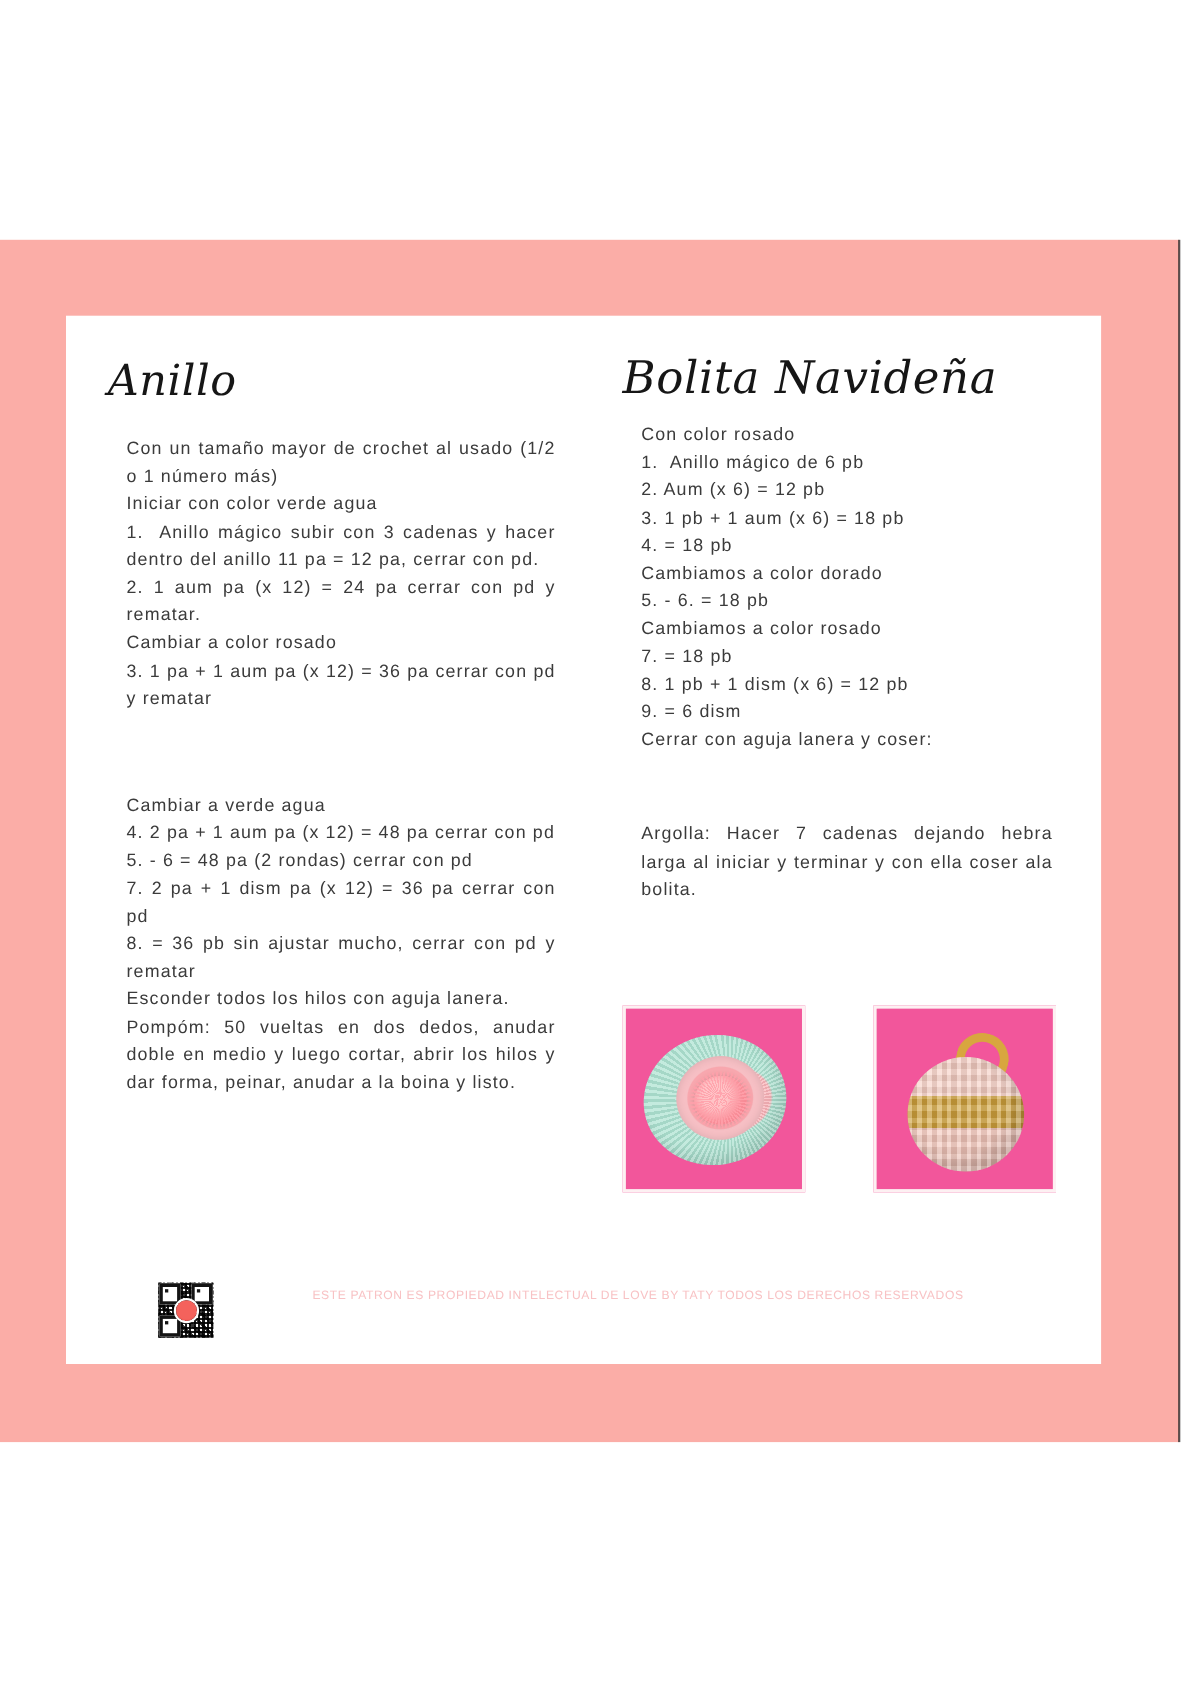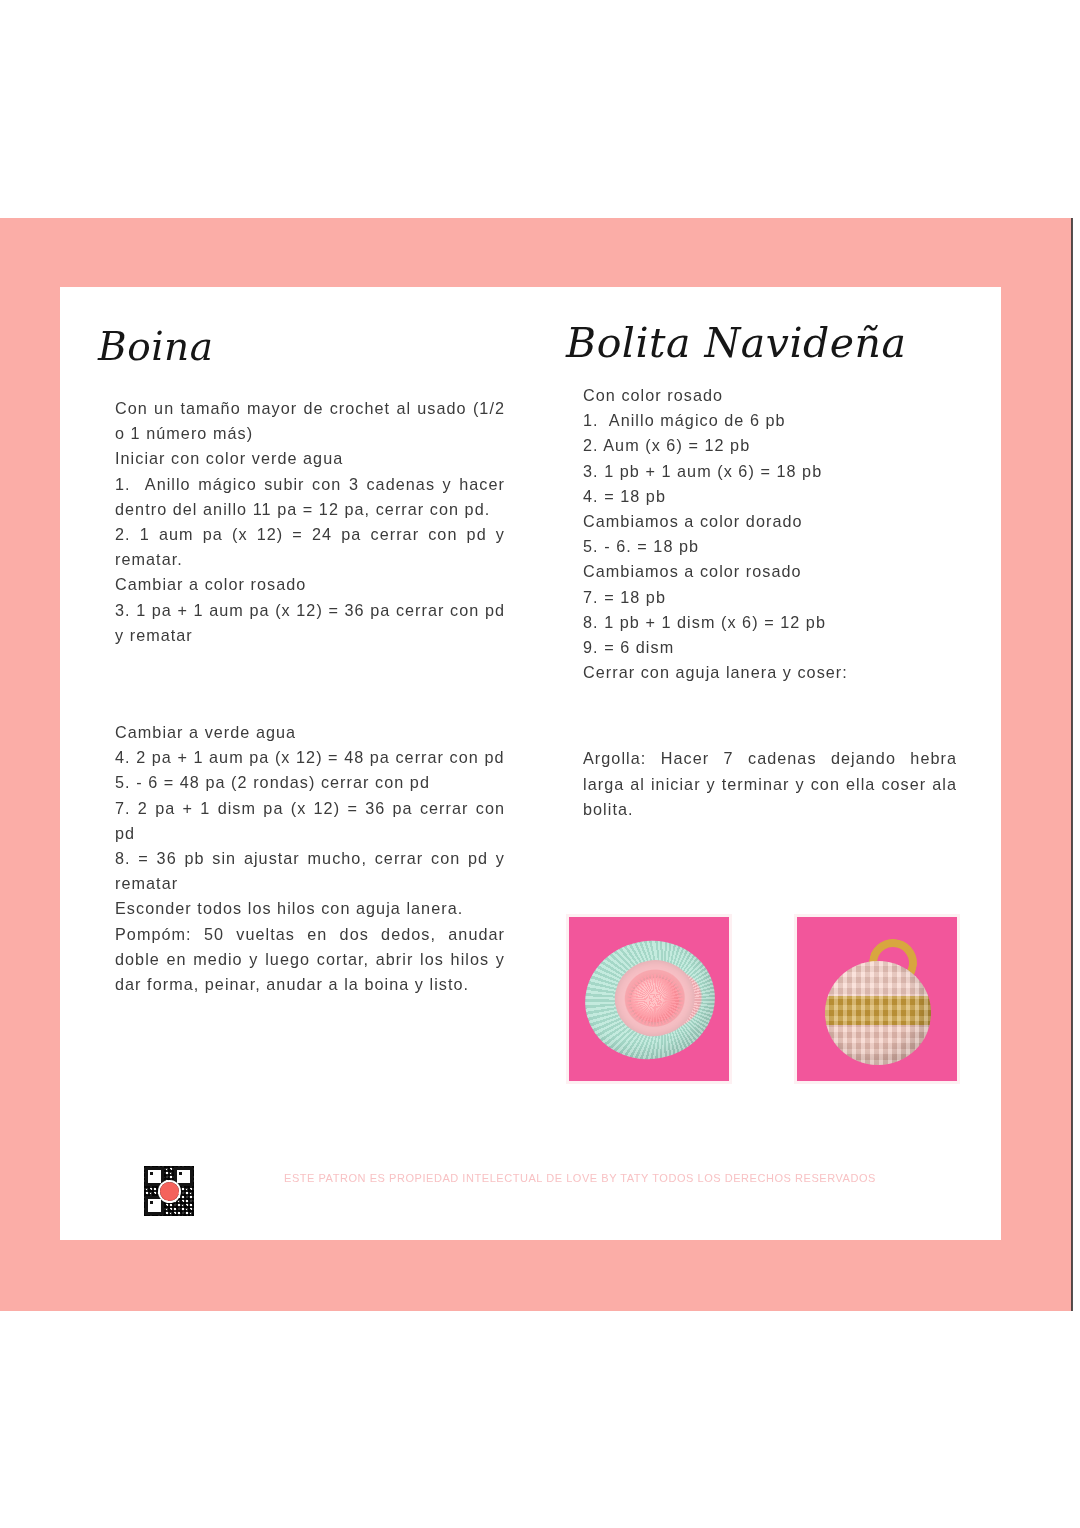--- a/index.html
+++ b/index.html
@@ -279,21 +279,21 @@
 
 <div class="canvas">
 
   <div class="sheet">
 
     <div class="page">
 
       <div class="columns">
 
         <div class="col col-left">
-          <h1 class="script-title">Boina</h1>
+          <h1 class="script-title">Anillo</h1>
           <p class="body-text">Con un tamaño mayor de crochet al usado (1/2 o 1 número más)
 Iniciar con color verde agua
 1.  Anillo mágico subir con 3 cadenas y hacer dentro del anillo 11 pa = 12 pa, cerrar con pd.
 2. 1 aum pa (x 12) = 24 pa cerrar con pd y rematar.
 Cambiar a color rosado
 3. 1 pa + 1 aum pa (x 12) = 36 pa cerrar con pd y rematar</p>
           <div class="block-gap"></div>
           <p class="body-text">Cambiar a verde agua
 4. 2 pa + 1 aum pa (x 12) = 48 pa cerrar con pd
 5. - 6 = 48 pa (2 rondas) cerrar con pd

